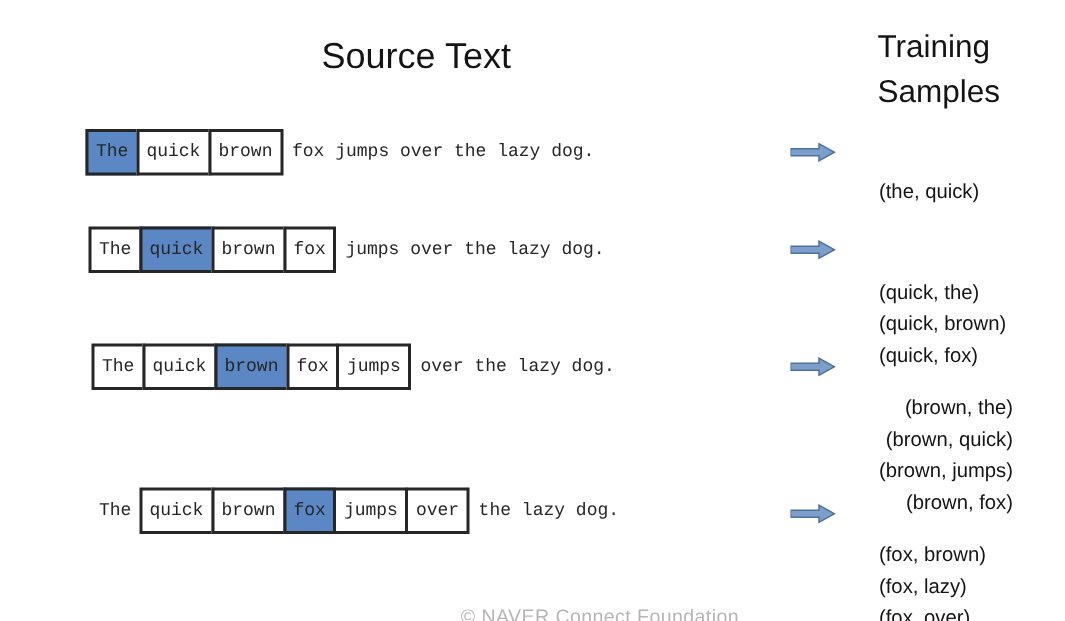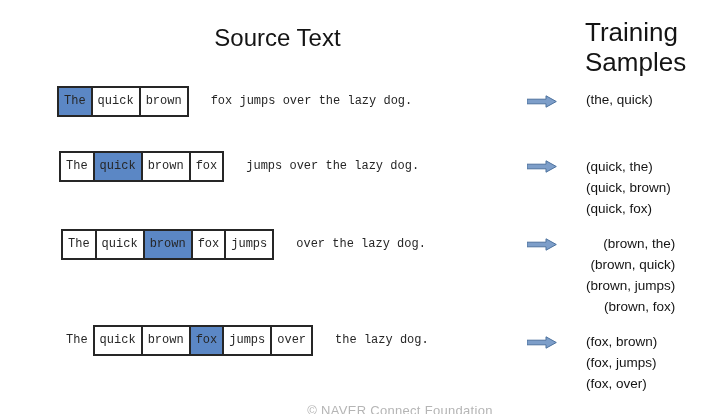--- a/index.html
+++ b/index.html
@@ -5,38 +5,39 @@
   html,body { margin:0; padding:0; background:#ffffff; }
   .canvas {
     position:relative; width:710px; height:414px; background:#ffffff;
     overflow:hidden; font-family:"Liberation Sans", sans-serif; color:#1a1a1a;
   }
   .title {
     position:absolute; top:24px; left:0; width:555px; text-align:center;
     font-size:24px; color:#141414;
   }
   .ts-header {
-    position:absolute; top:17px; left:585px; font-size:26px; line-height:30px;
+    position:absolute; top:17px; left:585px; font-size:21px; line-height:30px;
     color:#141414;
   }
   .row {
     position:absolute; display:flex; align-items:center;
     font-family:"Liberation Mono","DejaVu Sans Mono",monospace;
     font-size:12px; line-height:19px; color:#262626; white-space:pre;
   }
   .cell {
     border:2px solid #262626; padding:4px 5px; background:#ffffff;
   }
   .cell + .cell { margin-left:-2px; }
   .cell.hl { background:#5b87c5; }
-  .tail { margin-left:22px; }
+  .tail { margin-left:6px; }
   .lead { margin-right:5px; }
   .samples {
     position:absolute; left:586px; font-size:13.5px; line-height:21px;
     color:#141414;
+    margin-top:28px;
   }
   .arrow { position:absolute; width:30px; height:13px; }
   .footer {
     position:absolute; top:403px; left:245px; width:310px; text-align:center;
     font-size:13px; color:#b5b5b5; letter-spacing:0.3px; white-space:nowrap;
   }
 </style>
 </head>
 <body>
 
@@ -103,19 +104,19 @@
     <span class="cell hl">fox</span>
     <span class="cell">jumps</span>
     <span class="cell">over</span>
     <span class="tail">the lazy dog.</span>
   </div>
   <svg class="arrow" style="left:527px; top:336px;" viewBox="0 0 30 13">
     <polygon points="0,4.2 19,4.2 19,0.8 29.3,6.5 19,12.2 19,8.8 0,8.8" fill="#7d9ec9" stroke="#4d729e" stroke-width="1"></polygon>
   </svg>
   <div class="samples" style="top:331px;">
     <div>(fox, brown)</div>
-    <div>(fox, jumps)</div>
+    <div>(fox, lazy)</div>
     <div>(fox, over)</div>
   </div>
 
   <div class="footer">© NAVER Connect Foundation</div>
 
 </div>
 
 </body></html>

